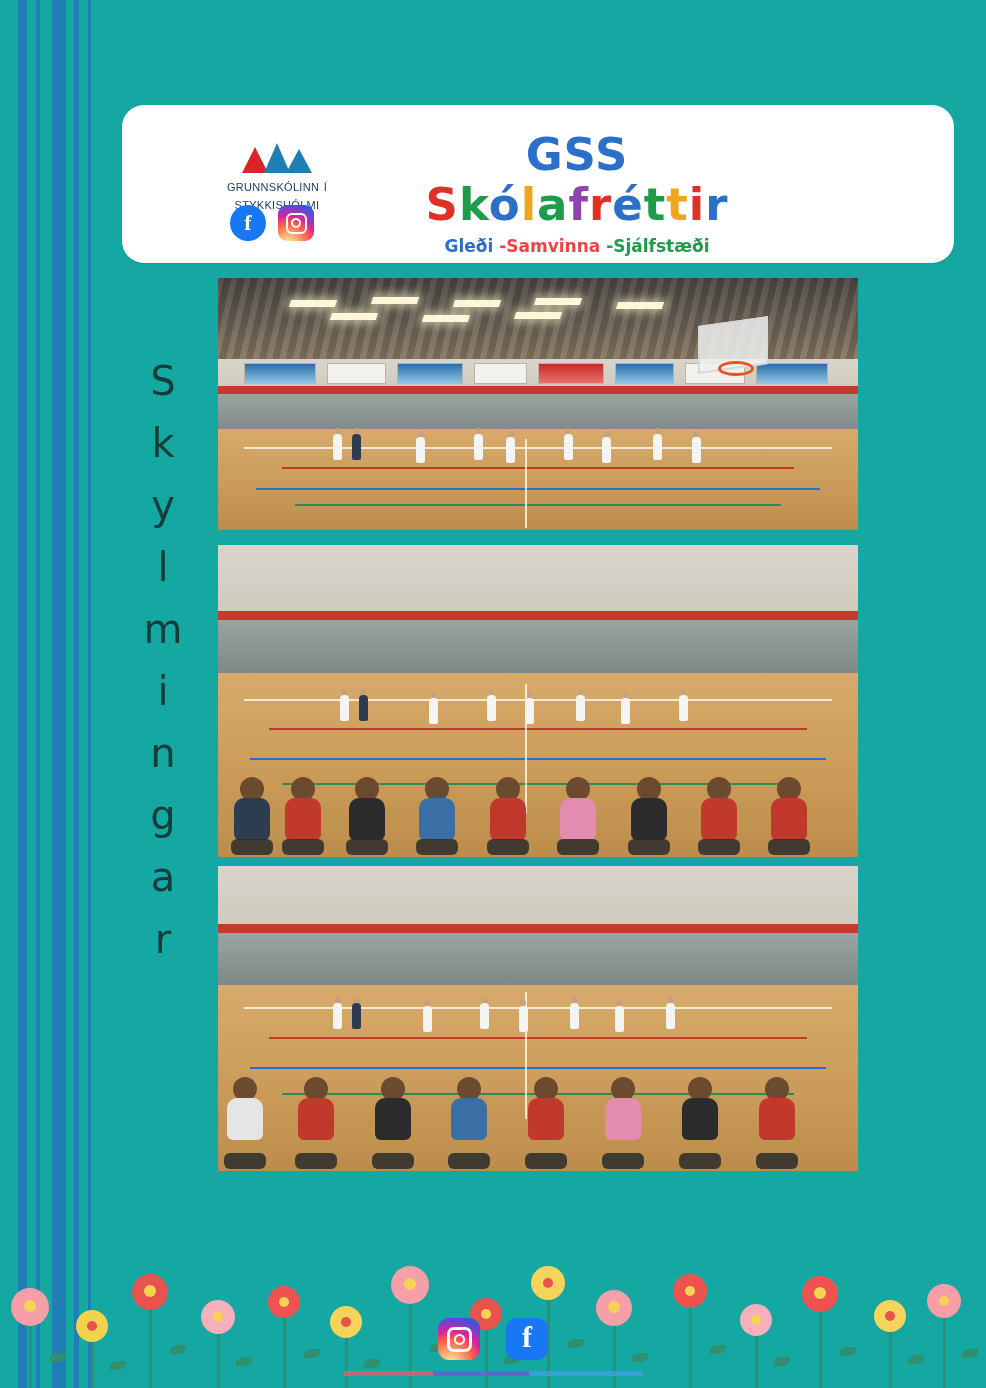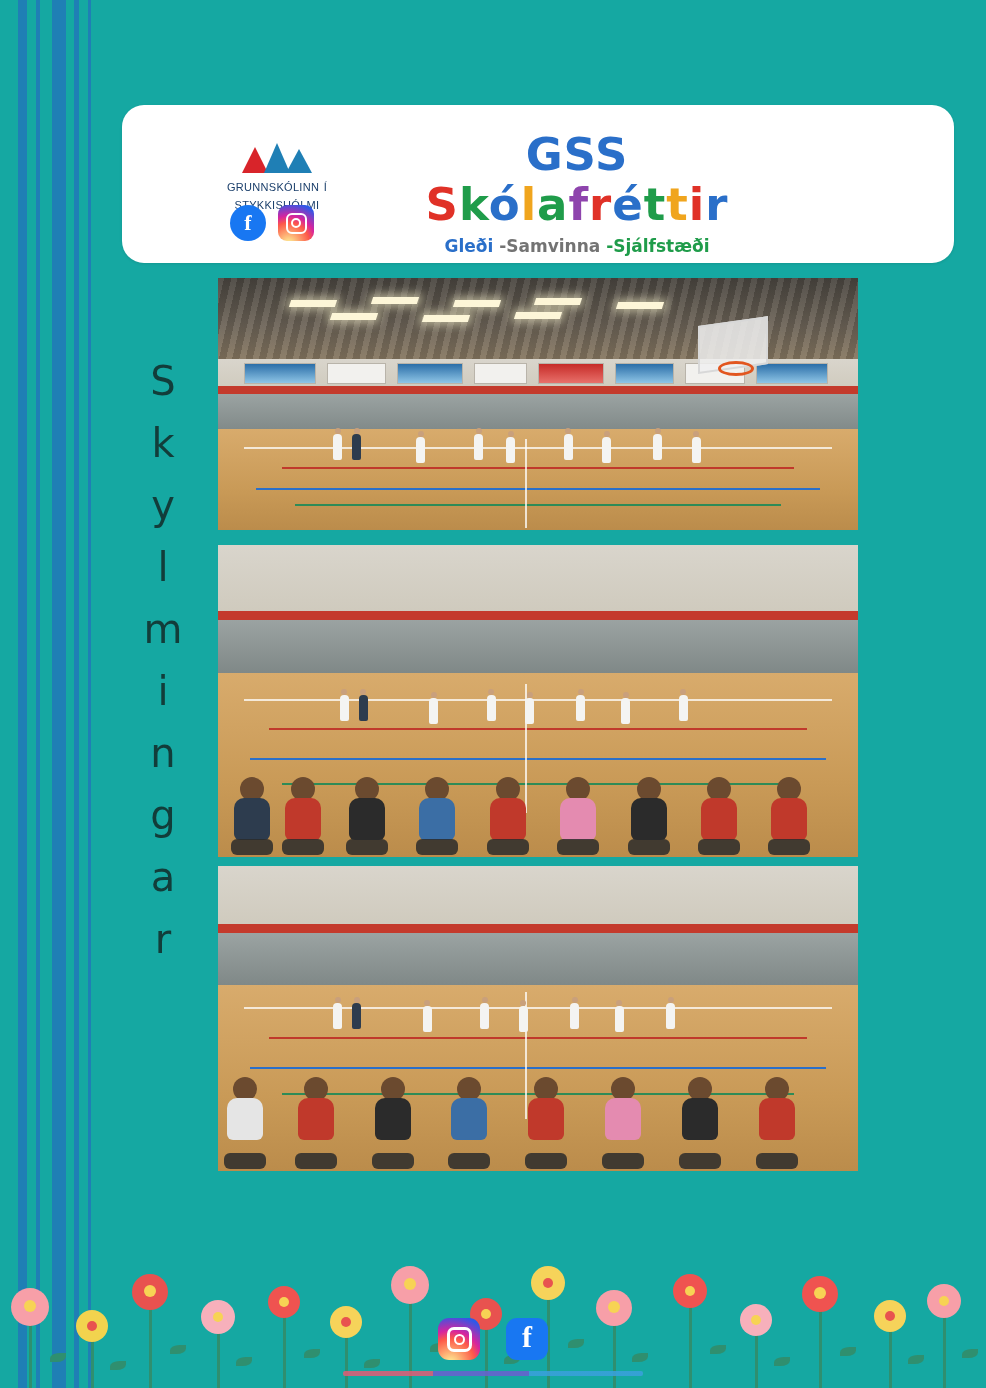--- a/index.html
+++ b/index.html
@@ -133,21 +133,21 @@
   .title-main .c3 { color: #2a6fc9; }
   .title-main .c4 { color: #f0a51e; }
   .title-main .c5 { color: #8e44ad; }
   .title-sub {
     margin-top: 6px;
     font-size: 17px;
     font-weight: bold;
     font-family: "DejaVu Sans", sans-serif;
   }
   .title-sub .w1 { color: #2a6fc9; }
-  .title-sub .w2 { color: #737373; }
+  .title-sub .w2 { color: #ef4444; }
   .title-sub .w3 { color: #1f9c4a; }
 
   .health-badge {
     position: absolute;
     right: 60px;
     top: 34px;
     width: 92px;
     height: 92px;
     border: 1.5px solid #d8d8d8;
     border-radius: 14px;

